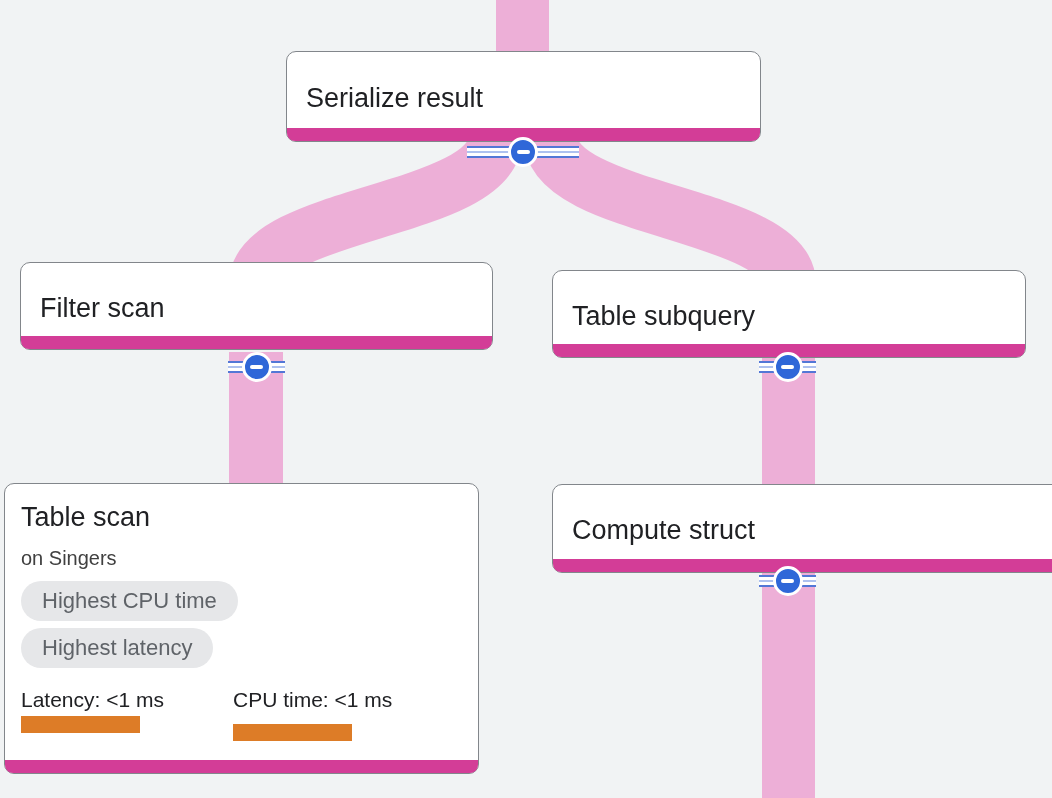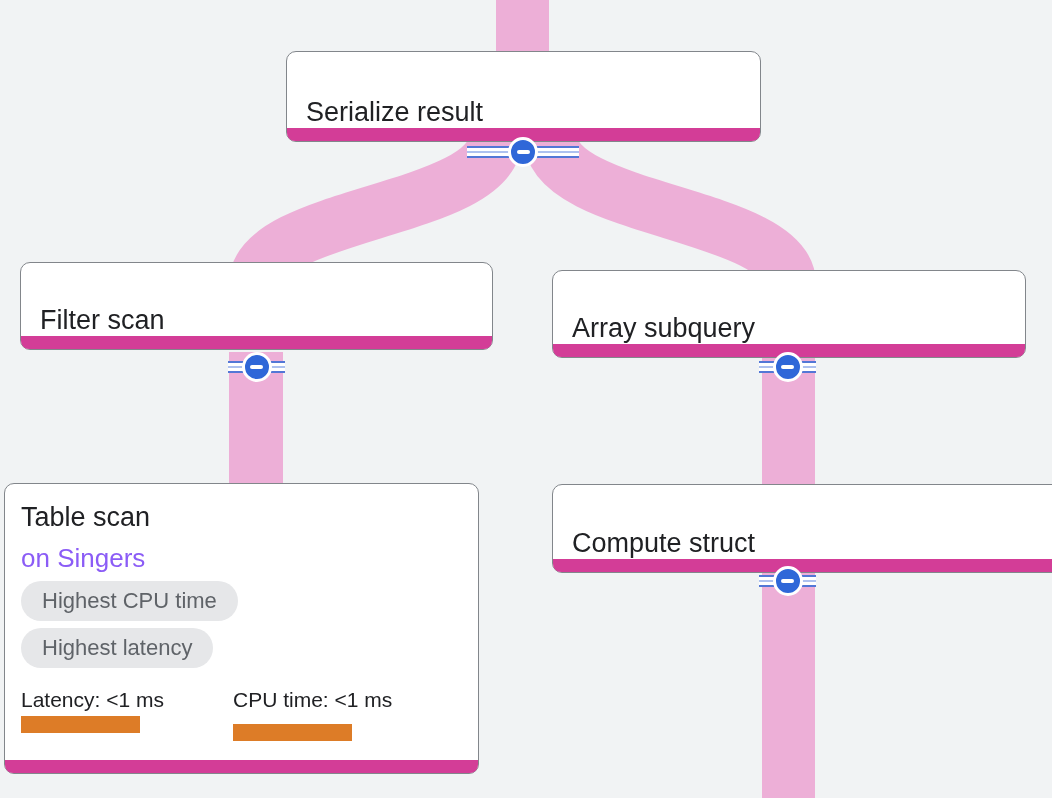--- a/index.html
+++ b/index.html
@@ -37,36 +37,36 @@
     border-radius: 10px;
     cursor: pointer;
   }
   .node__bar {
     position: absolute;
     left: 0; right: 0; bottom: 0;
     height: 13px;
     background: var(--accent-bar);
     border-radius: 0 0 8px 8px;
   }
-  .node--simple { display: flex; align-items: flex-end; padding: 16px 19px 13px 19px; }
+  .node--simple { display: flex; align-items: center; padding: 16px 19px 13px 19px; }
   .node__title {
     font-size: 27px;
     color: var(--title-text);
     line-height: 32px;
     white-space: nowrap;
   }
   #node-serialize { left: 286px; top: 51px;  width: 475px; height: 91px; }
   #node-filter    { left: 20px;  top: 262px; width: 473px; height: 88px; }
   #node-array     { left: 552px; top: 270px; width: 474px; height: 88px; }
   #node-compute   { left: 552px; top: 484px; width: 520px; height: 89px; }
   #node-table     { left: 4px;  top: 483px; width: 475px; height: 291px; padding: 17px 18px 13px 16px; }
 
   .node__subtitle {
-    font-size: 26px;
-    color: #8b5cf6;
+    font-size: 20px;
+    color: #404040;
     line-height: 26px;
     margin-top: 12px;
   }
   .badge {
     display: table;
     margin-top: 10px;
     padding: 0 21px;
     height: 40px;
     line-height: 40px;
     border-radius: 20px;
@@ -146,21 +146,21 @@
     <div class="node__title">Serialize result</div>
     <div class="node__bar"></div>
   </div>
 
   <div class="node node--simple" id="node-filter">
     <div class="node__title">Filter scan</div>
     <div class="node__bar"></div>
   </div>
 
   <div class="node node--simple" id="node-array">
-    <div class="node__title">Array subquery</div>
+    <div class="node__title">Table subquery</div>
     <div class="node__bar"></div>
   </div>
 
   <div class="node" id="node-table">
     <div class="node__title">Table scan</div>
     <div class="node__subtitle">on Singers</div>
     <div class="badge">Highest CPU time</div>
     <div class="badge">Highest latency</div>
     <div class="metrics">
       <div class="metric">

